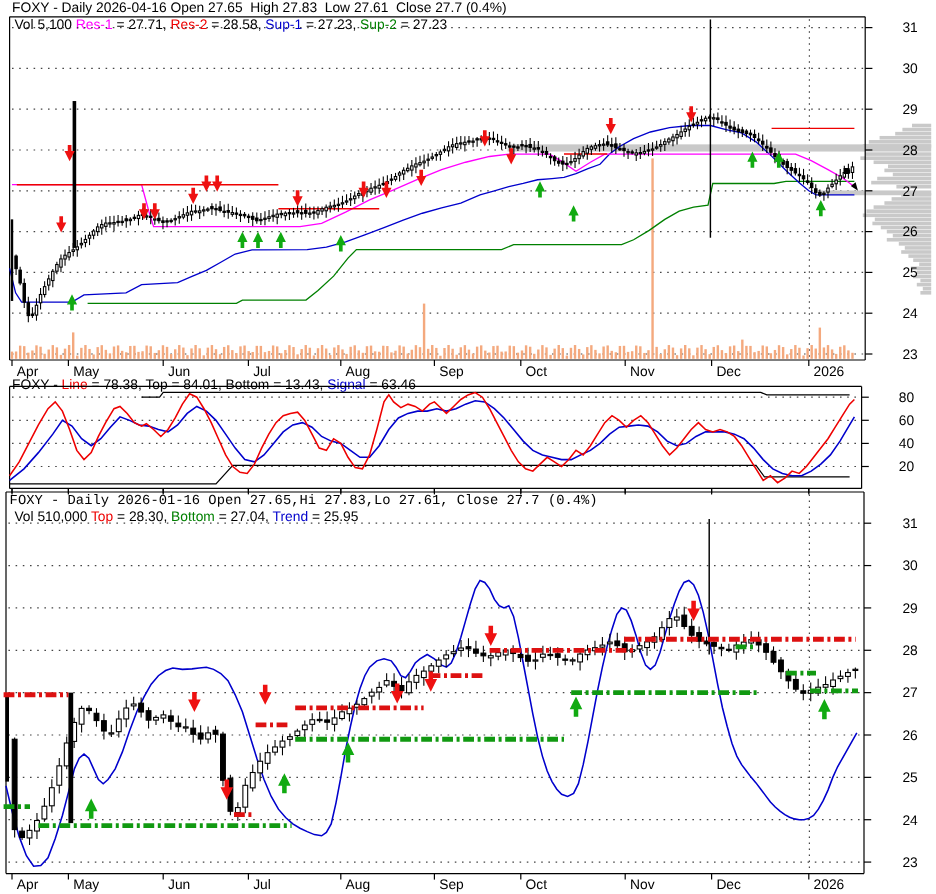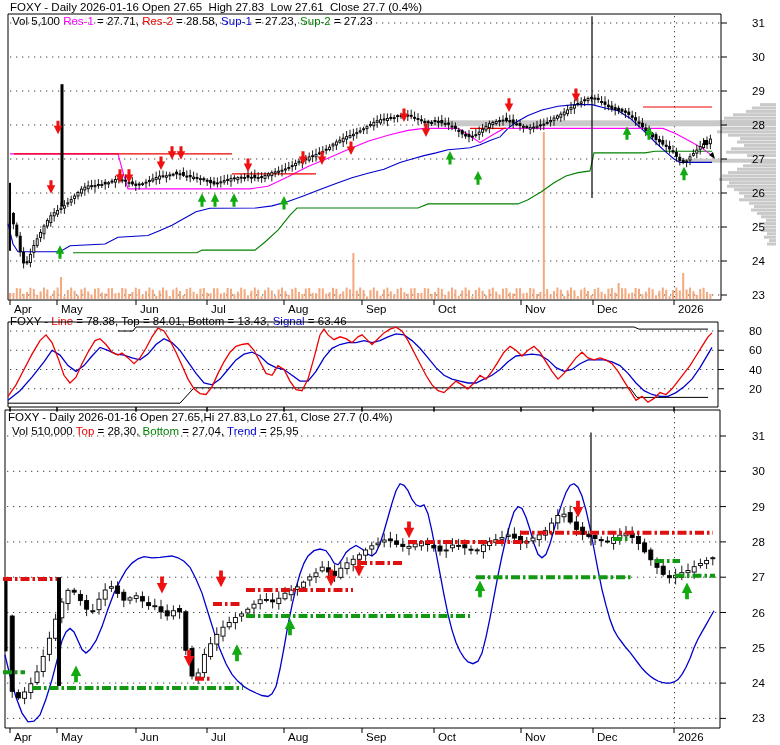--- a/index.html
+++ b/index.html
@@ -6,24 +6,24 @@
   body{width:780px;height:745px;position:relative;overflow:hidden;
        font-family:"Liberation Sans",sans-serif;}
   .ttl{position:absolute;font-size:11.5px;line-height:13px;white-space:pre;
        background:#fff;padding:0 3px 0 1px;color:#000;}
   svg{position:absolute;left:0;top:0;}
   .axlbl{font-family:"Liberation Sans",sans-serif;font-size:11.5px;fill:#000;}
 </style>
 </head>
 <body>
 
-<div class="ttl" style="left:9px;top:1px;" id="t1">FOXY - Daily 2026-01-16 Open 27.65  High 27.83  Low 27.61  Close 27.7 (0.4%)</div>
+<div class="ttl" style="left:9px;top:1px;" id="t1">FOXY - Daily 2026-04-16 Open 27.65  High 27.83  Low 27.61  Close 27.7 (0.4%)</div>
 <div class="ttl" style="left:11px;top:15px;" id="t2"><span style="color: rgb(0, 0, 0);">Vol 5,100 </span><span style="color: rgb(255, 0, 255);">Res-1</span><span style="color: rgb(0, 0, 0);"> = 27.71, </span><span style="color: rgb(238, 0, 0);">Res-2</span><span style="color: rgb(0, 0, 0);"> = 28.58, </span><span style="color: rgb(0, 0, 204);">Sup-1</span><span style="color: rgb(0, 0, 0);"> = 27.23, </span><span style="color: rgb(0, 128, 0);">Sup-2</span><span style="color: rgb(0, 0, 0);"> = 27.23</span></div>
 <div class="ttl" style="left:9px;top:315px;" id="t3"><span style="color: rgb(0, 0, 0);">FOXY - </span><span style="color: rgb(238, 0, 0);">Line</span><span style="color: rgb(0, 0, 0);"> = 78.38, </span><span style="color: rgb(0, 0, 0);">Top</span><span style="color: rgb(0, 0, 0);"> = 84.01, </span><span style="color: rgb(0, 0, 0);">Bottom</span><span style="color: rgb(0, 0, 0);"> = 13.43, </span><span style="color: rgb(0, 0, 204);">Signal</span><span style="color: rgb(0, 0, 0);"> = 63.46</span></div>
-<div class="ttl" style="left:7px;top:411px;" id="t4">FOXY - Daily 2026-01-16 Open 27.65,Hi 27.83,Lo 27.61, Close 27.7 (0.4%)</div>
+<div class="ttl" style="left:7px;top:411px;font-family:Liberation Mono, monospace;" id="t4">FOXY - Daily 2026-01-16 Open 27.65,Hi 27.83,Lo 27.61, Close 27.7 (0.4%)</div>
 <div class="ttl" style="left:11px;top:425px;" id="t5"><span style="color: rgb(0, 0, 0);">Vol 510,000 </span><span style="color: rgb(238, 0, 0);">Top</span><span style="color: rgb(0, 0, 0);"> = 28.30, </span><span style="color: rgb(0, 128, 0);">Bottom</span><span style="color: rgb(0, 0, 0);"> = 27.04, </span><span style="color: rgb(0, 0, 204);">Trend</span><span style="color: rgb(0, 0, 0);"> = 25.95</span></div>
 
 <svg id="chart" width="780" height="745" viewBox="0 0 780 745">
     <g>
       <line x1="10" y1="23" x2="720" y2="23" stroke="#444444" stroke-width="1" stroke-dasharray="1.3 4.7"></line>
       <line x1="10" y1="57" x2="720" y2="57" stroke="#444444" stroke-width="1" stroke-dasharray="1.3 4.7"></line>
       <line x1="10" y1="91" x2="720" y2="91" stroke="#444444" stroke-width="1" stroke-dasharray="1.3 4.7"></line>
       <line x1="10" y1="125" x2="720" y2="125" stroke="#444444" stroke-width="1" stroke-dasharray="1.3 4.7"></line>
       <line x1="10" y1="159" x2="720" y2="159" stroke="#444444" stroke-width="1" stroke-dasharray="1.3 4.7"></line>
       <line x1="10" y1="193" x2="720" y2="193" stroke="#444444" stroke-width="1" stroke-dasharray="1.3 4.7"></line>

